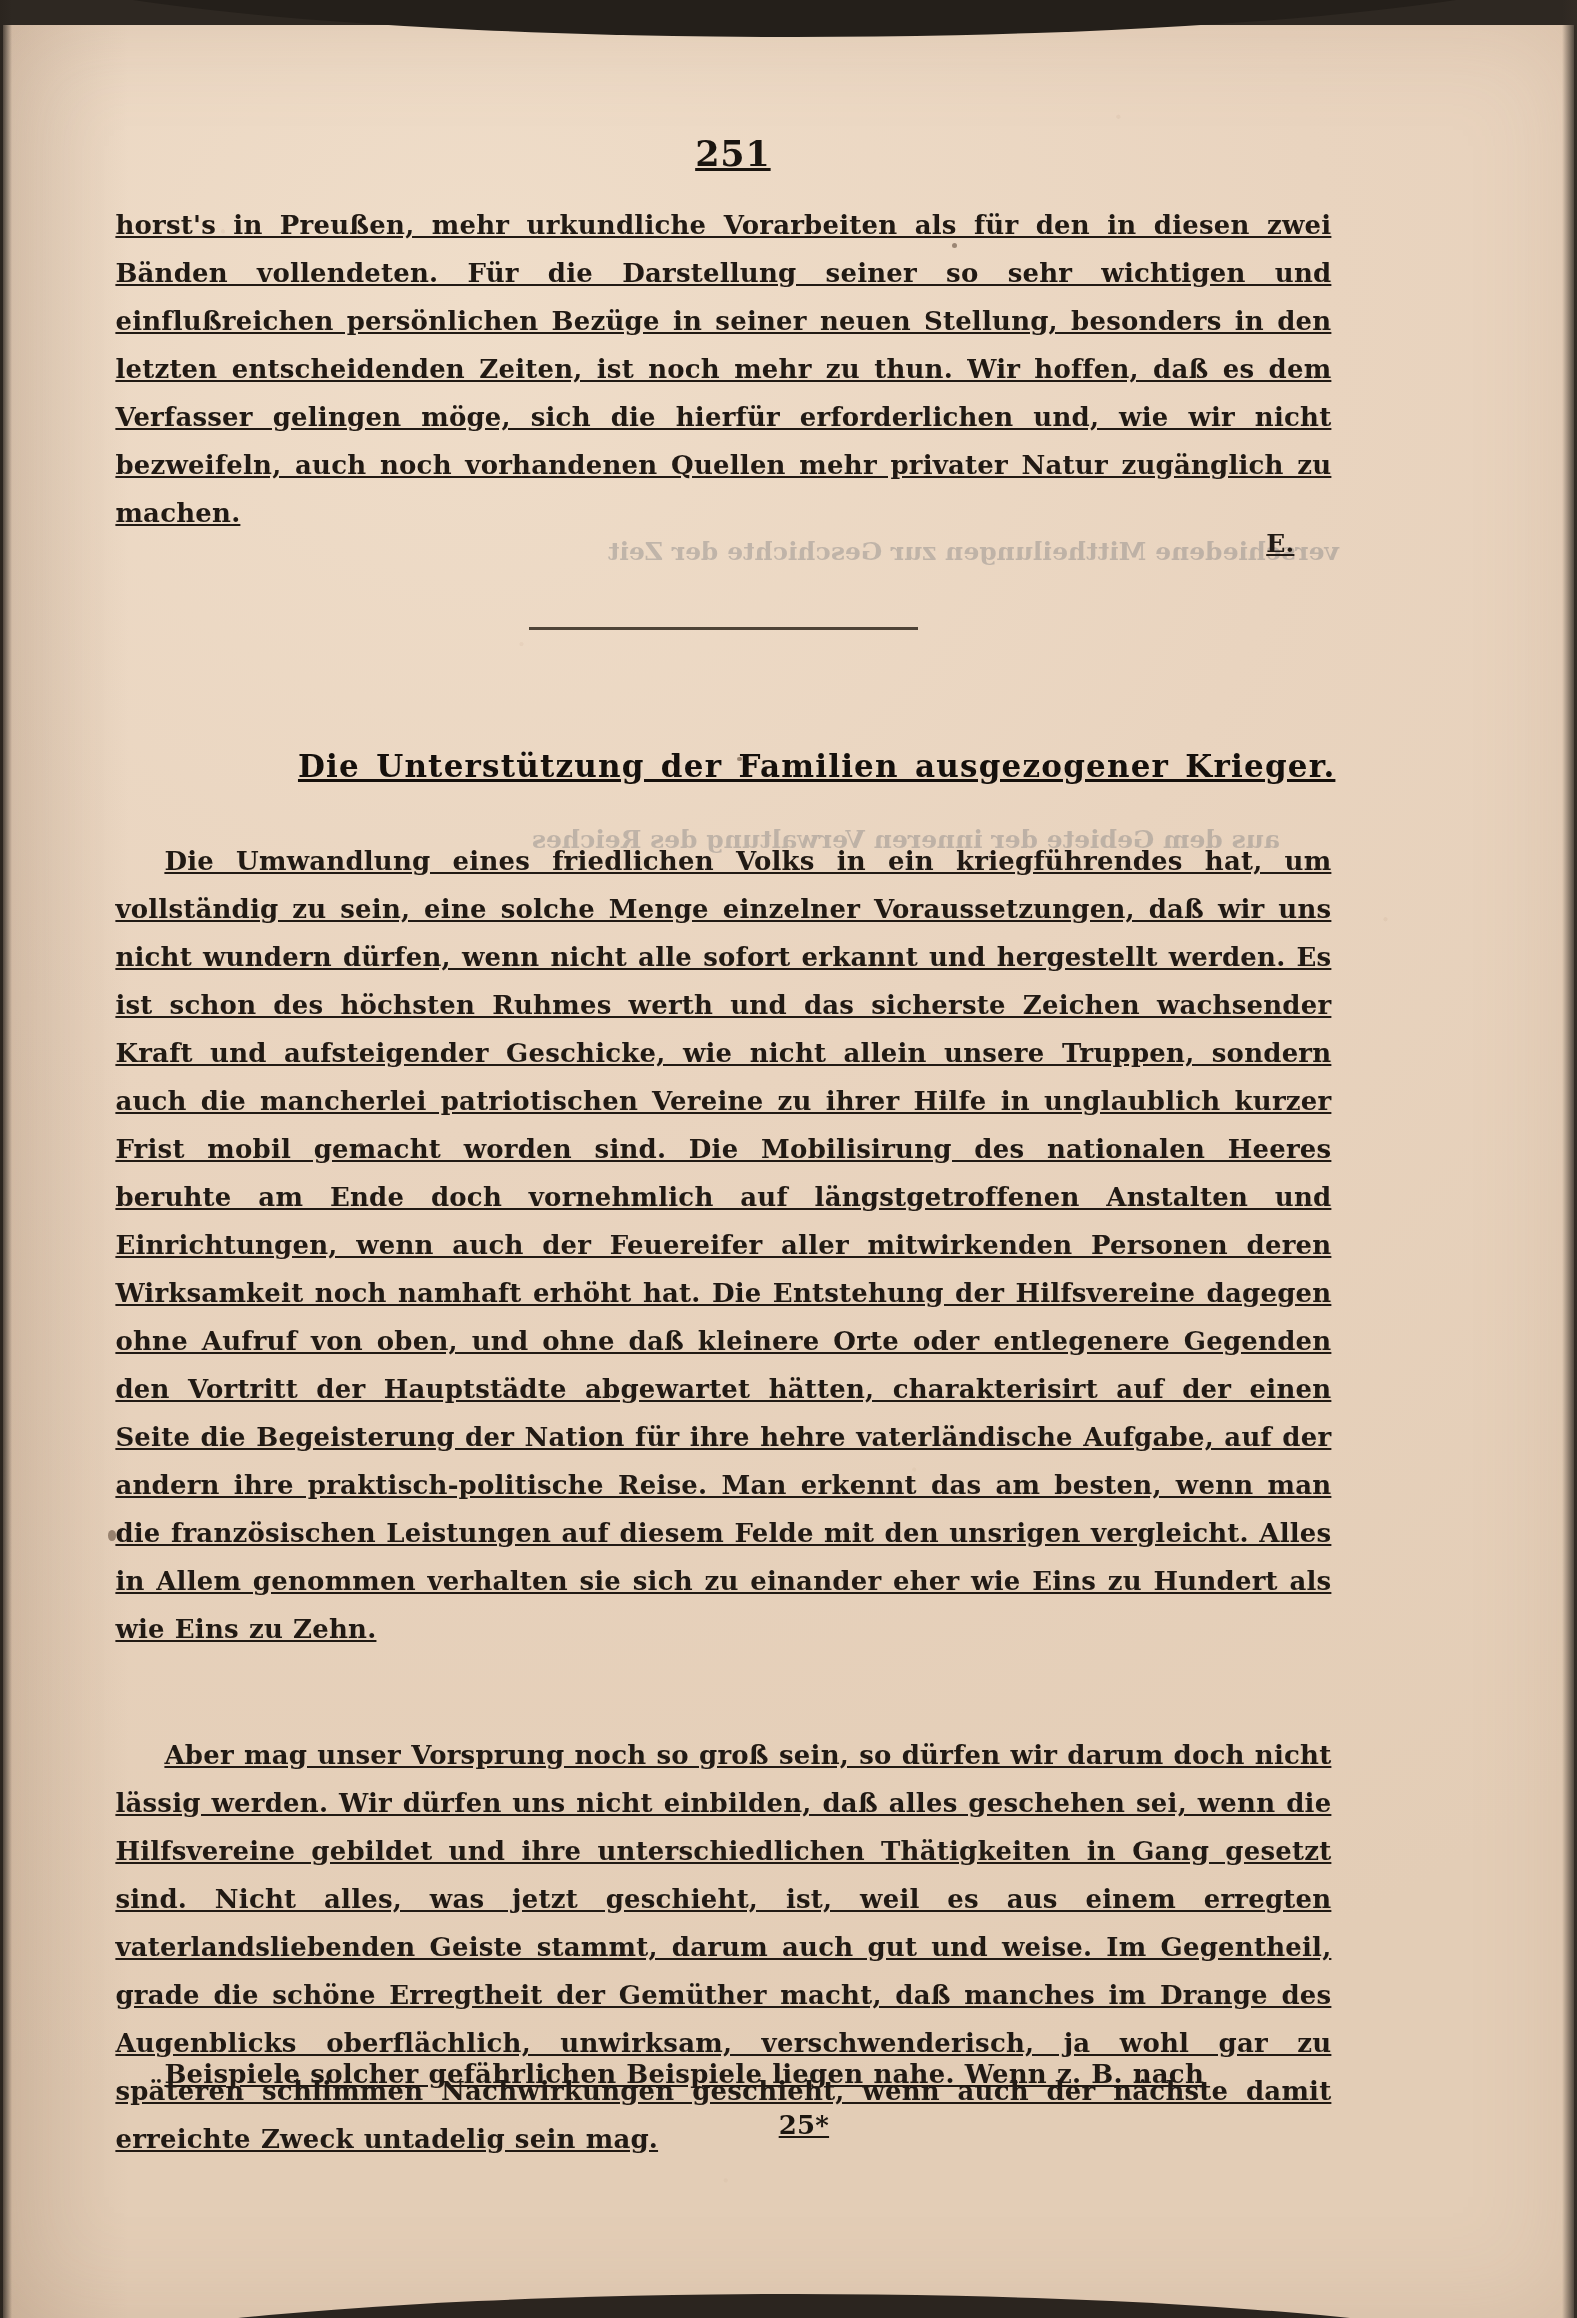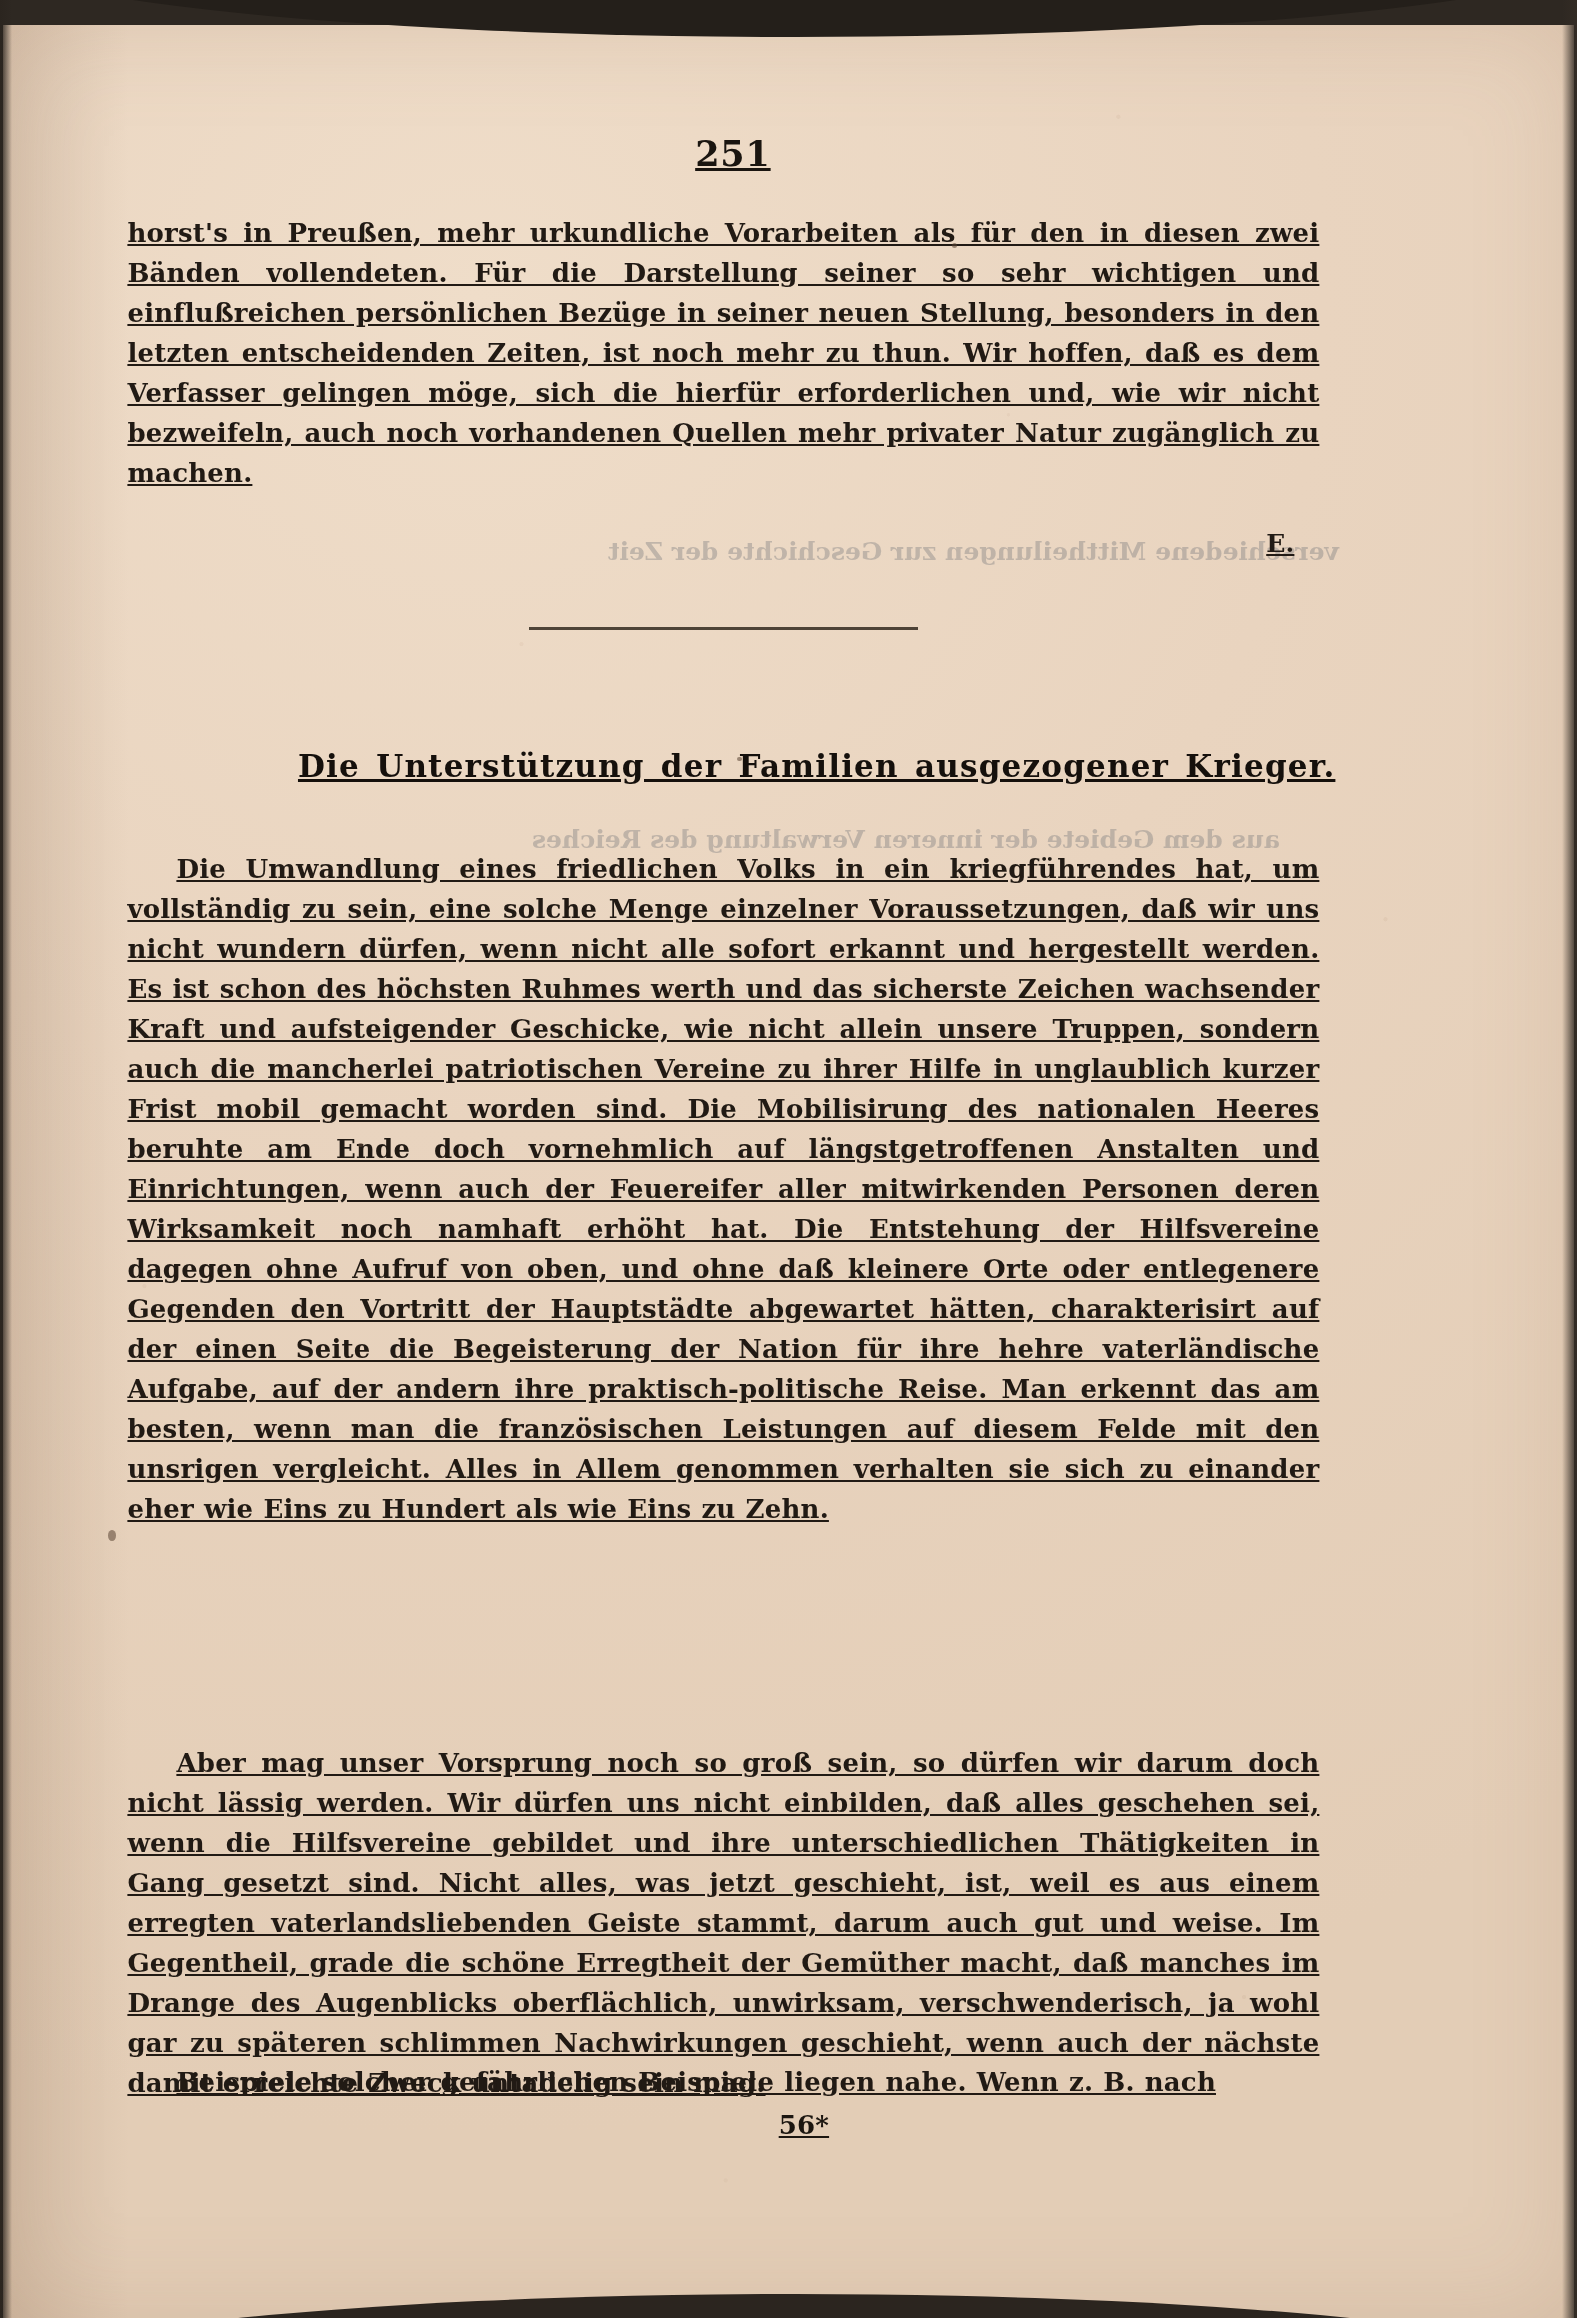--- a/index.html
+++ b/index.html
@@ -127,26 +127,26 @@
     text-align: center;
     font-size: 35px;
     font-weight: 700;
     color: #1a1510;
     letter-spacing: 0.8px;
   }
 
   
   .para {
     font-size: 26px;
-    line-height: 40px;
+    line-height: 48px;
     text-align: justify;
     text-align-last: left;
     color: #211a14;
     font-weight: 600;
-    margin: 16px;
+    margin: 4px;
     word-spacing: 0.8px;
   }
 
   .para.indent {
     text-indent: 49px;
   }
 
   
   .para-top {
     position: absolute;
@@ -281,21 +281,21 @@
       </div>
 
       <div class="para-b">
         <p class="para frak indent">Aber mag unser Vorsprung noch so groß sein, so dürfen wir darum doch nicht lässig werden. Wir dürfen uns nicht einbilden, daß alles geschehen sei, wenn die Hilfsvereine gebildet und ihre unterschiedlichen Thätigkeiten in Gang gesetzt sind. Nicht alles, was jetzt geschieht, ist, weil es aus einem erregten vaterlandsliebenden Geiste stammt, darum auch gut und weise. Im Gegentheil, grade die schöne Erregtheit der Gemüther macht, daß manches im Drange des Augenblicks oberflächlich, unwirksam, verschwenderisch, ja wohl gar zu späteren schlimmen Nachwirkungen geschieht, wenn auch der nächste damit erreichte Zweck untadelig sein mag.</p>
       </div>
 
       <div class="para-c">
         <p class="para frak indent">Beispiele solcher gefährlichen Beispiele liegen nahe. Wenn z. B. nach</p>
       </div>
 
-      <div class="foot-mark frak">56*</div>
+      <div class="foot-mark frak">25*</div>
 
     </div>
 
   </div>
 
   <div class="top-shadow"></div>
   <div class="bottom-shadow"></div>
   <div class="left-shadow"></div>
   <div class="right-shadow"></div>
 

